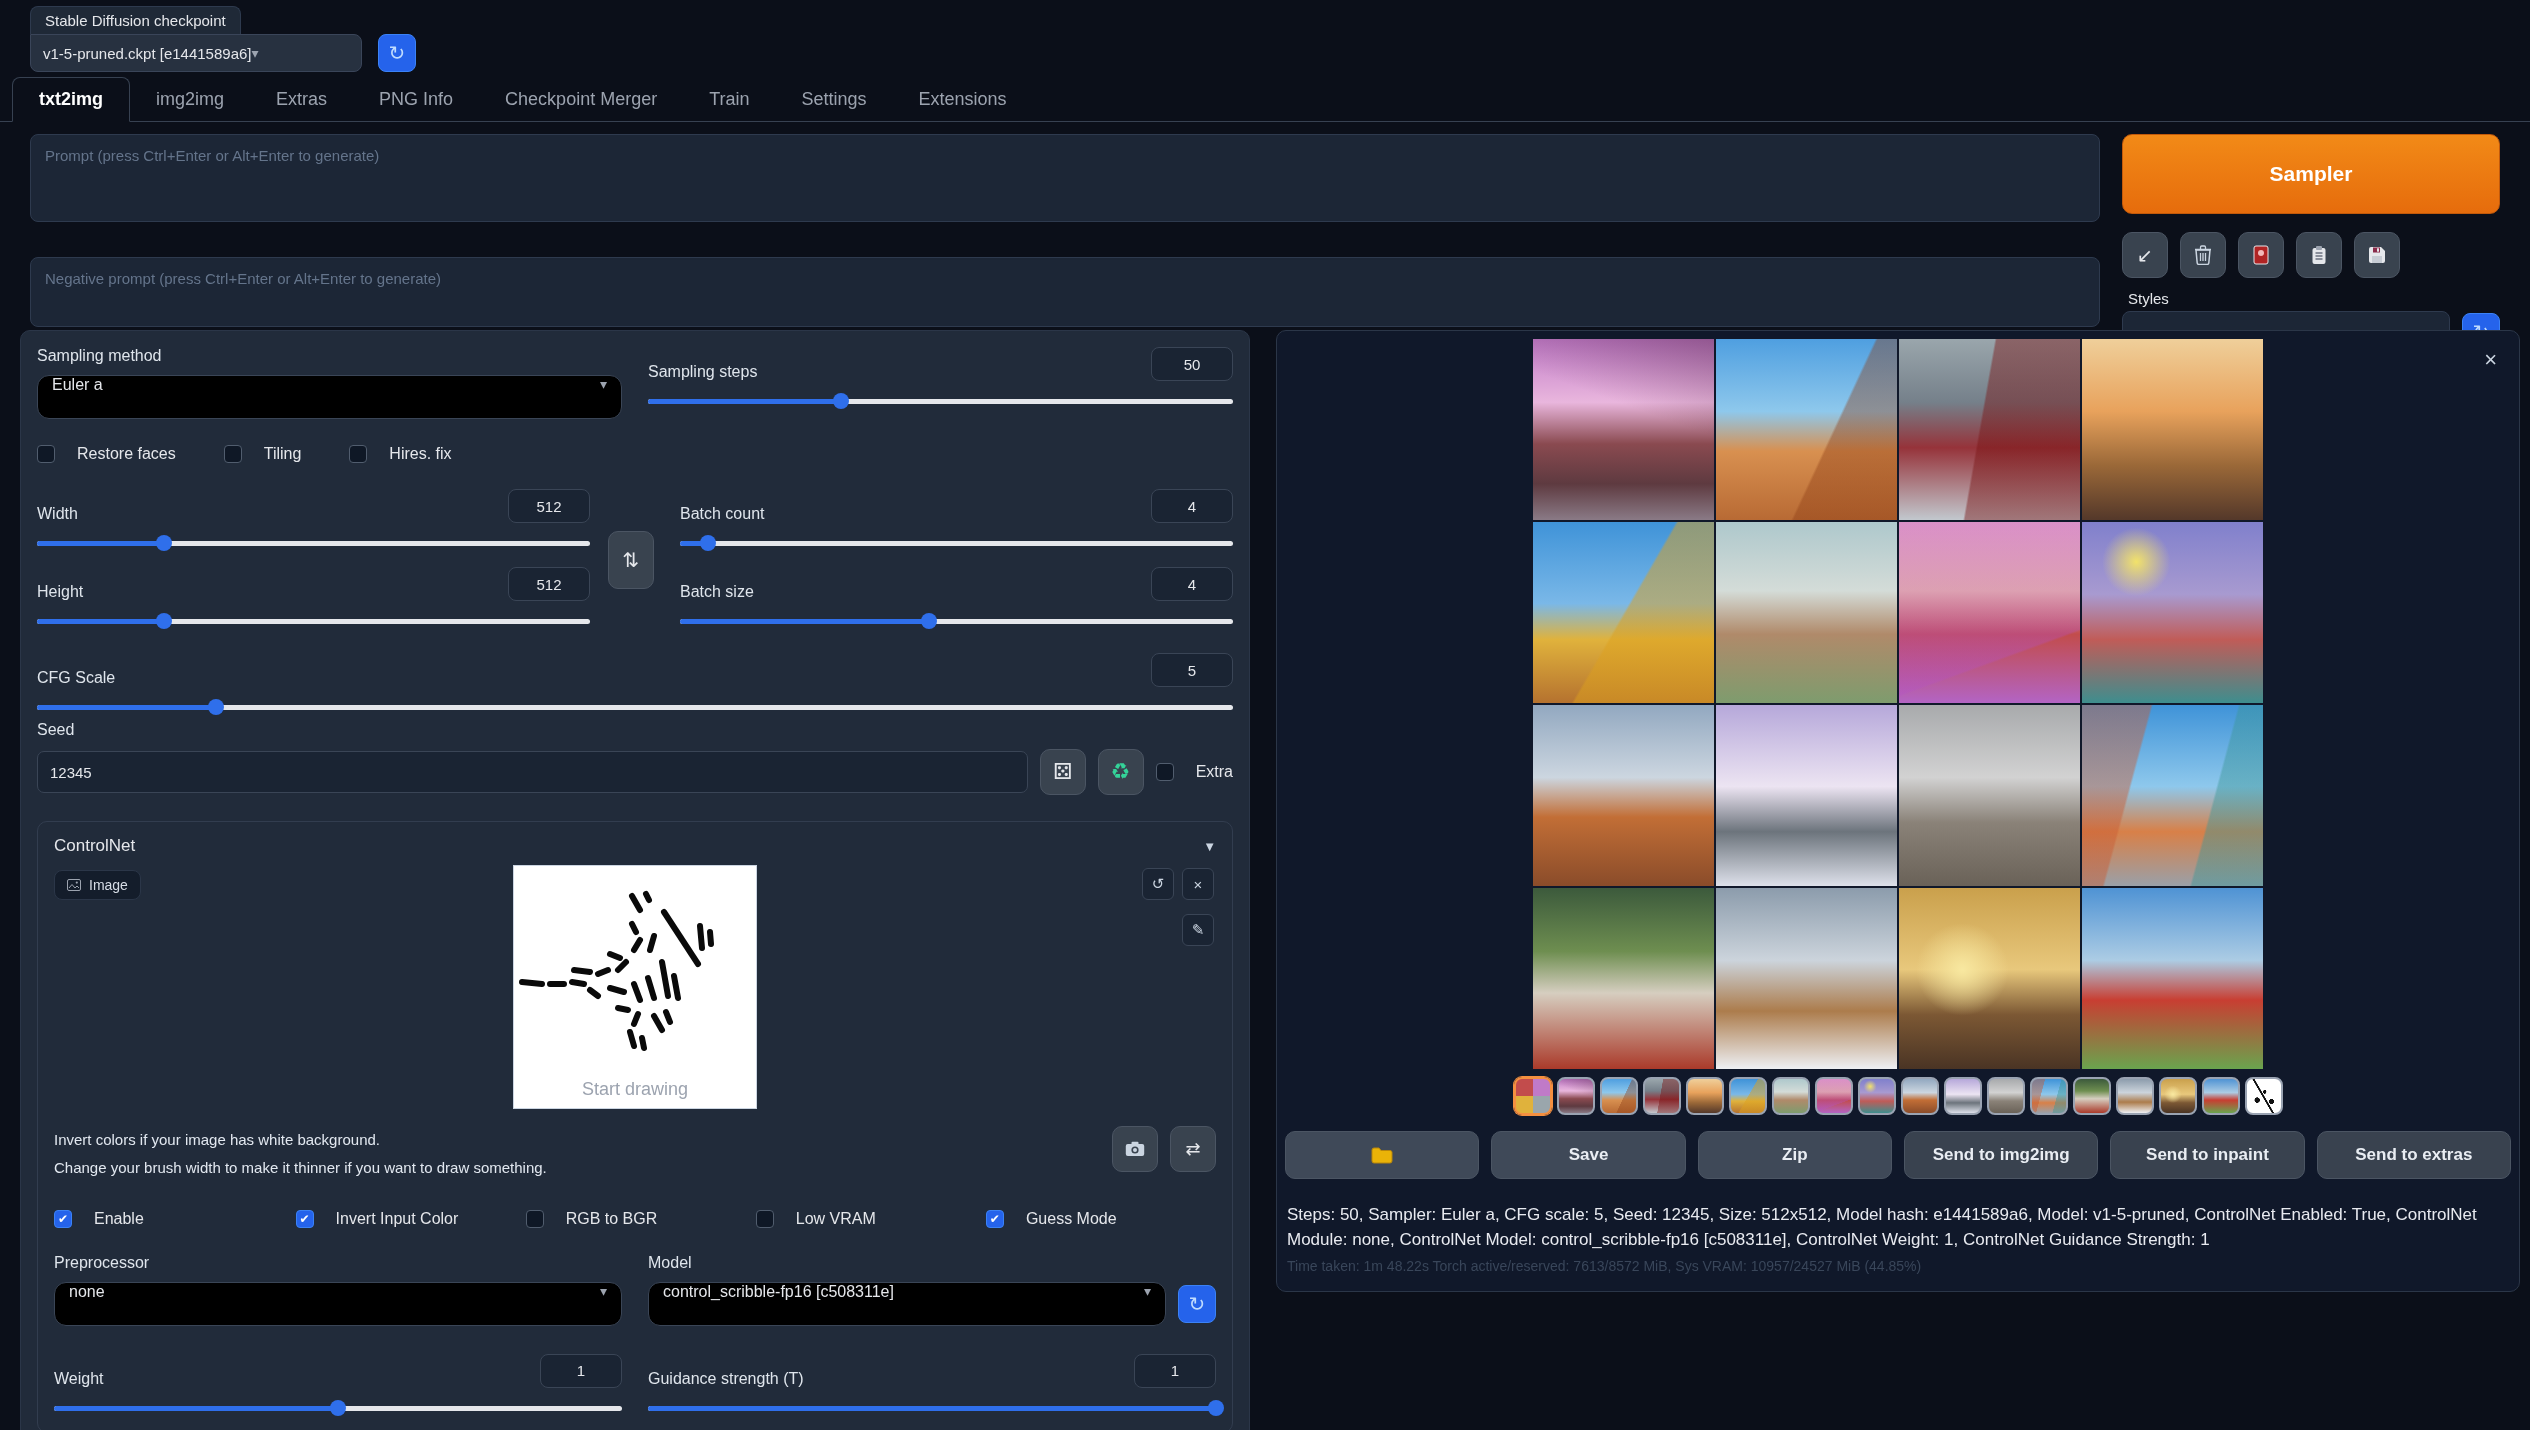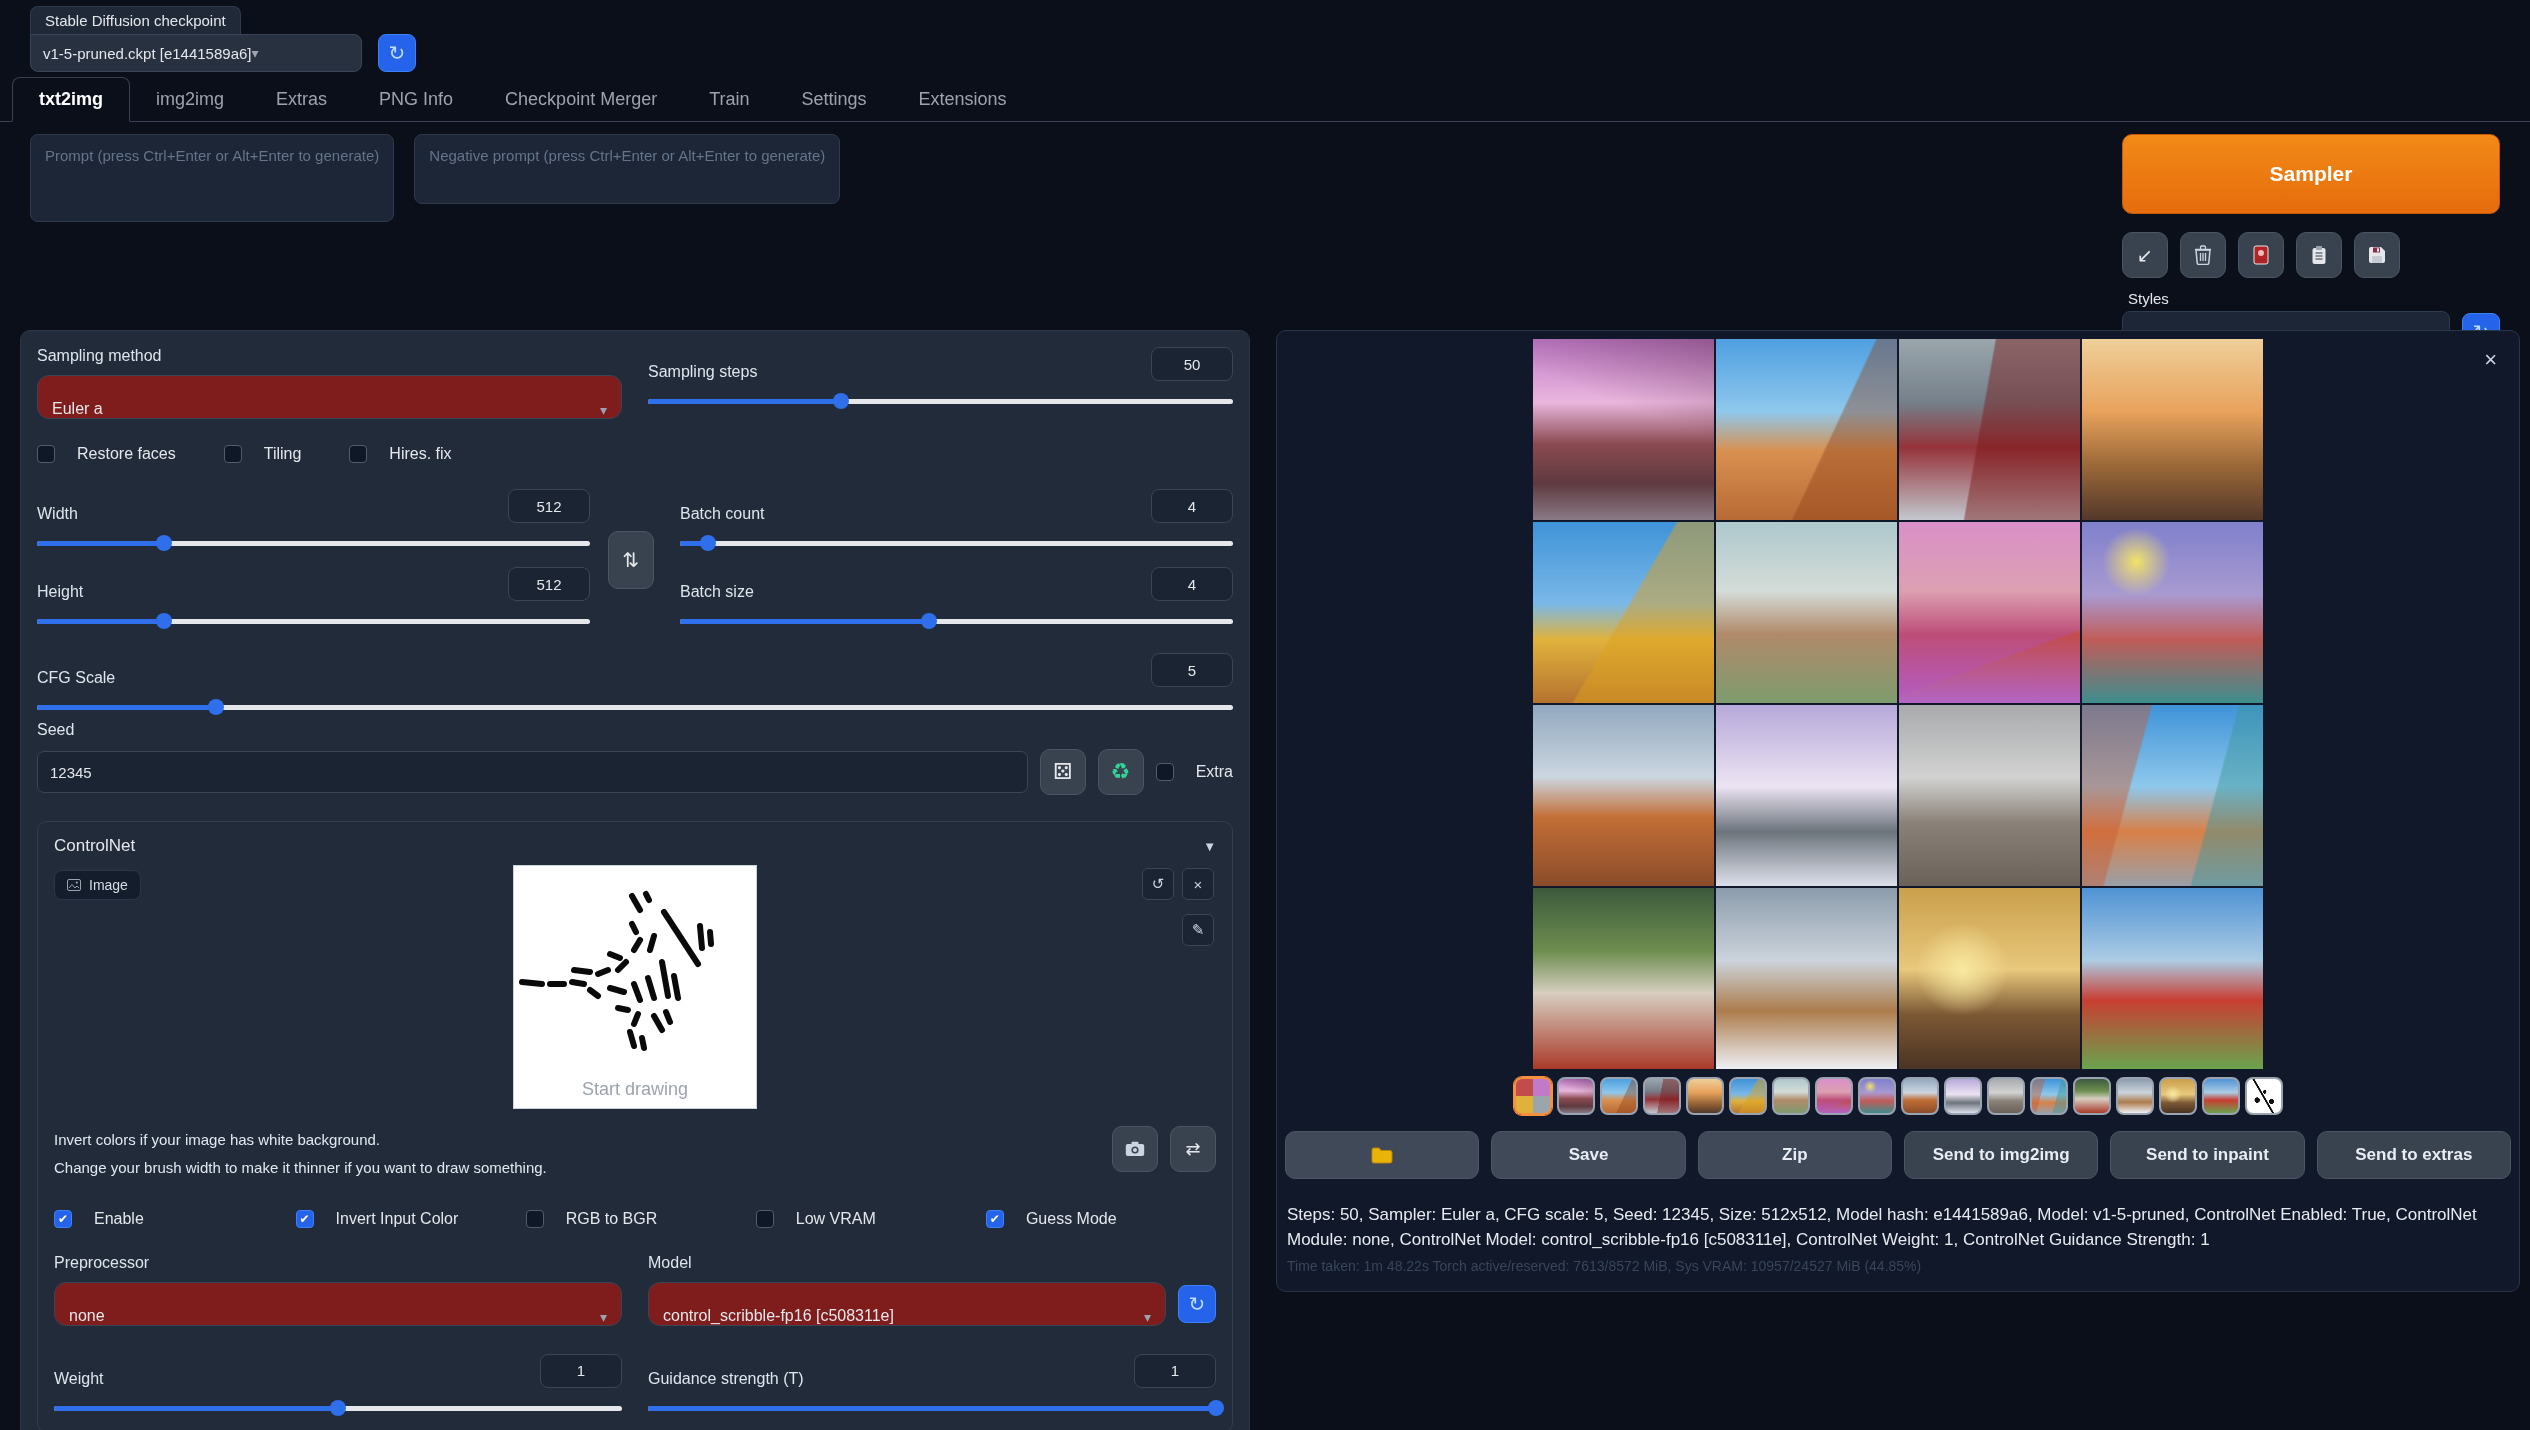--- a/index.html
+++ b/index.html
@@ -13,41 +13,41 @@
   .chev{color:#9ca3af;font-size:14px}
   .btn-blue{width:36px;height:36px;border-radius:8px;background:#2563eb;border:1px solid #3b82f6;color:#bfdbfe;display:flex;align-items:center;justify-content:center;font-size:20px;cursor:pointer}
 
   
   .tabbar{position:absolute;top:74px;left:0;right:0;display:flex;align-items:flex-end;padding-left:12px;border-bottom:1px solid #374151;height:48px;box-sizing:border-box}
   .tab{padding:11px 26px;font-size:18px;color:#9ca3af;cursor:pointer}
   .tab.active{color:#ffffff;font-weight:700;background:#0b0f19;border:1px solid #374151;border-bottom:1px solid #0b0f19;border-radius:8px 8px 0 0;margin-bottom:-1px}
 
   
   .toprow{position:absolute;top:134px;left:30px;right:30px;display:flex;gap:22px}
-  .prompts{flex:1;display:flex;flex-direction:row;gap:20px}
+  .prompts{flex:1;display:flex;flex-direction:column;gap:35px}
   .ta{background:#1c2636;border:1px solid #2e3a4e;border-radius:8px;padding:12px 14px;font-size:15px;color:#64748b;box-sizing:border-box}
   .ta.p{height:88px}
   .ta.n{height:70px}
   .gen-col{width:378px;display:flex;flex-direction:column}
   .generate{height:78px;border-radius:10px;background:linear-gradient(180deg,#f28a17,#e66c0c);border:1px solid #c2590a;color:#fff;font-size:21px;font-weight:700;display:flex;align-items:center;justify-content:center;cursor:pointer}
   .mini-row{display:flex;gap:12px;margin-top:18px}
   .mini{width:44px;height:44px;background:#39434f;border:1px solid #4b5563;border-radius:10px;display:flex;align-items:center;justify-content:center;font-size:19px;color:#e5e7eb;cursor:pointer}
   .styles-block{margin-top:12px}
   .styles-label{font-size:15px;color:#e5e7eb;margin:0 0 4px 6px}
   .styles-row{display:flex;gap:12px;align-items:center}
   .styles-select{flex:1;height:40px;background:#1c2636;border:1px solid #2e3a4e;border-radius:8px;display:flex;align-items:center;justify-content:flex-end;padding:0 12px}
 
   
   .mainrow{position:absolute;top:330px;left:20px;right:10px;display:flex;gap:26px;align-items:flex-start}
   .left-panel{width:1230px;box-sizing:border-box;background:#212b3a;border:1px solid #2b3648;border-radius:10px;padding:16px;height:1130px}
 
   .grid2{display:grid;grid-template-columns:1fr 1fr;gap:26px}
   .lbl{font-size:16px;color:#dfe5ec}
   .lrow{display:flex;justify-content:space-between;align-items:flex-end;margin-bottom:10px}
-  .select{height:42px;background:#7f1d1d;border:1px solid #3a4556;border-radius:12px;display:flex;align-items:flex-end;justify-content:space-between;padding:0 14px;font-size:16px;cursor:pointer}
+  .select{height:42px;background:#000000;border:1px solid #3a4556;border-radius:12px;display:flex;align-items:flex-start;justify-content:space-between;padding:0 14px;font-size:16px;cursor:pointer}
   .numbox{width:80px;height:32px;background:#1a2433;border:1px solid #3a4556;border-radius:8px;display:flex;align-items:center;justify-content:center;font-size:15px}
   .slider{position:relative;height:20px;cursor:pointer}
   .track{position:absolute;top:8px;left:0;right:0;height:5px;border-radius:3px;background:#e5e7eb}
   .fill{position:absolute;top:8px;left:0;height:5px;border-radius:3px;background:#2f6feb}
   .knob{position:absolute;top:2px;width:16px;height:16px;border-radius:50%;background:#2f6feb;transform:translateX(-8px)}
 
   .cbrow{display:flex;gap:48px;margin-top:26px}
   .cb{display:flex;align-items:center;gap:22px;font-size:16px;cursor:pointer}
   .cbx{width:18px;height:18px;border-radius:4px;border:1px solid #515d6e;background:#0f1826;display:flex;align-items:center;justify-content:center;font-size:12px;color:#fff;box-sizing:border-box}
   .cbx.on{background:#2563eb;border-color:#3b82f6}

